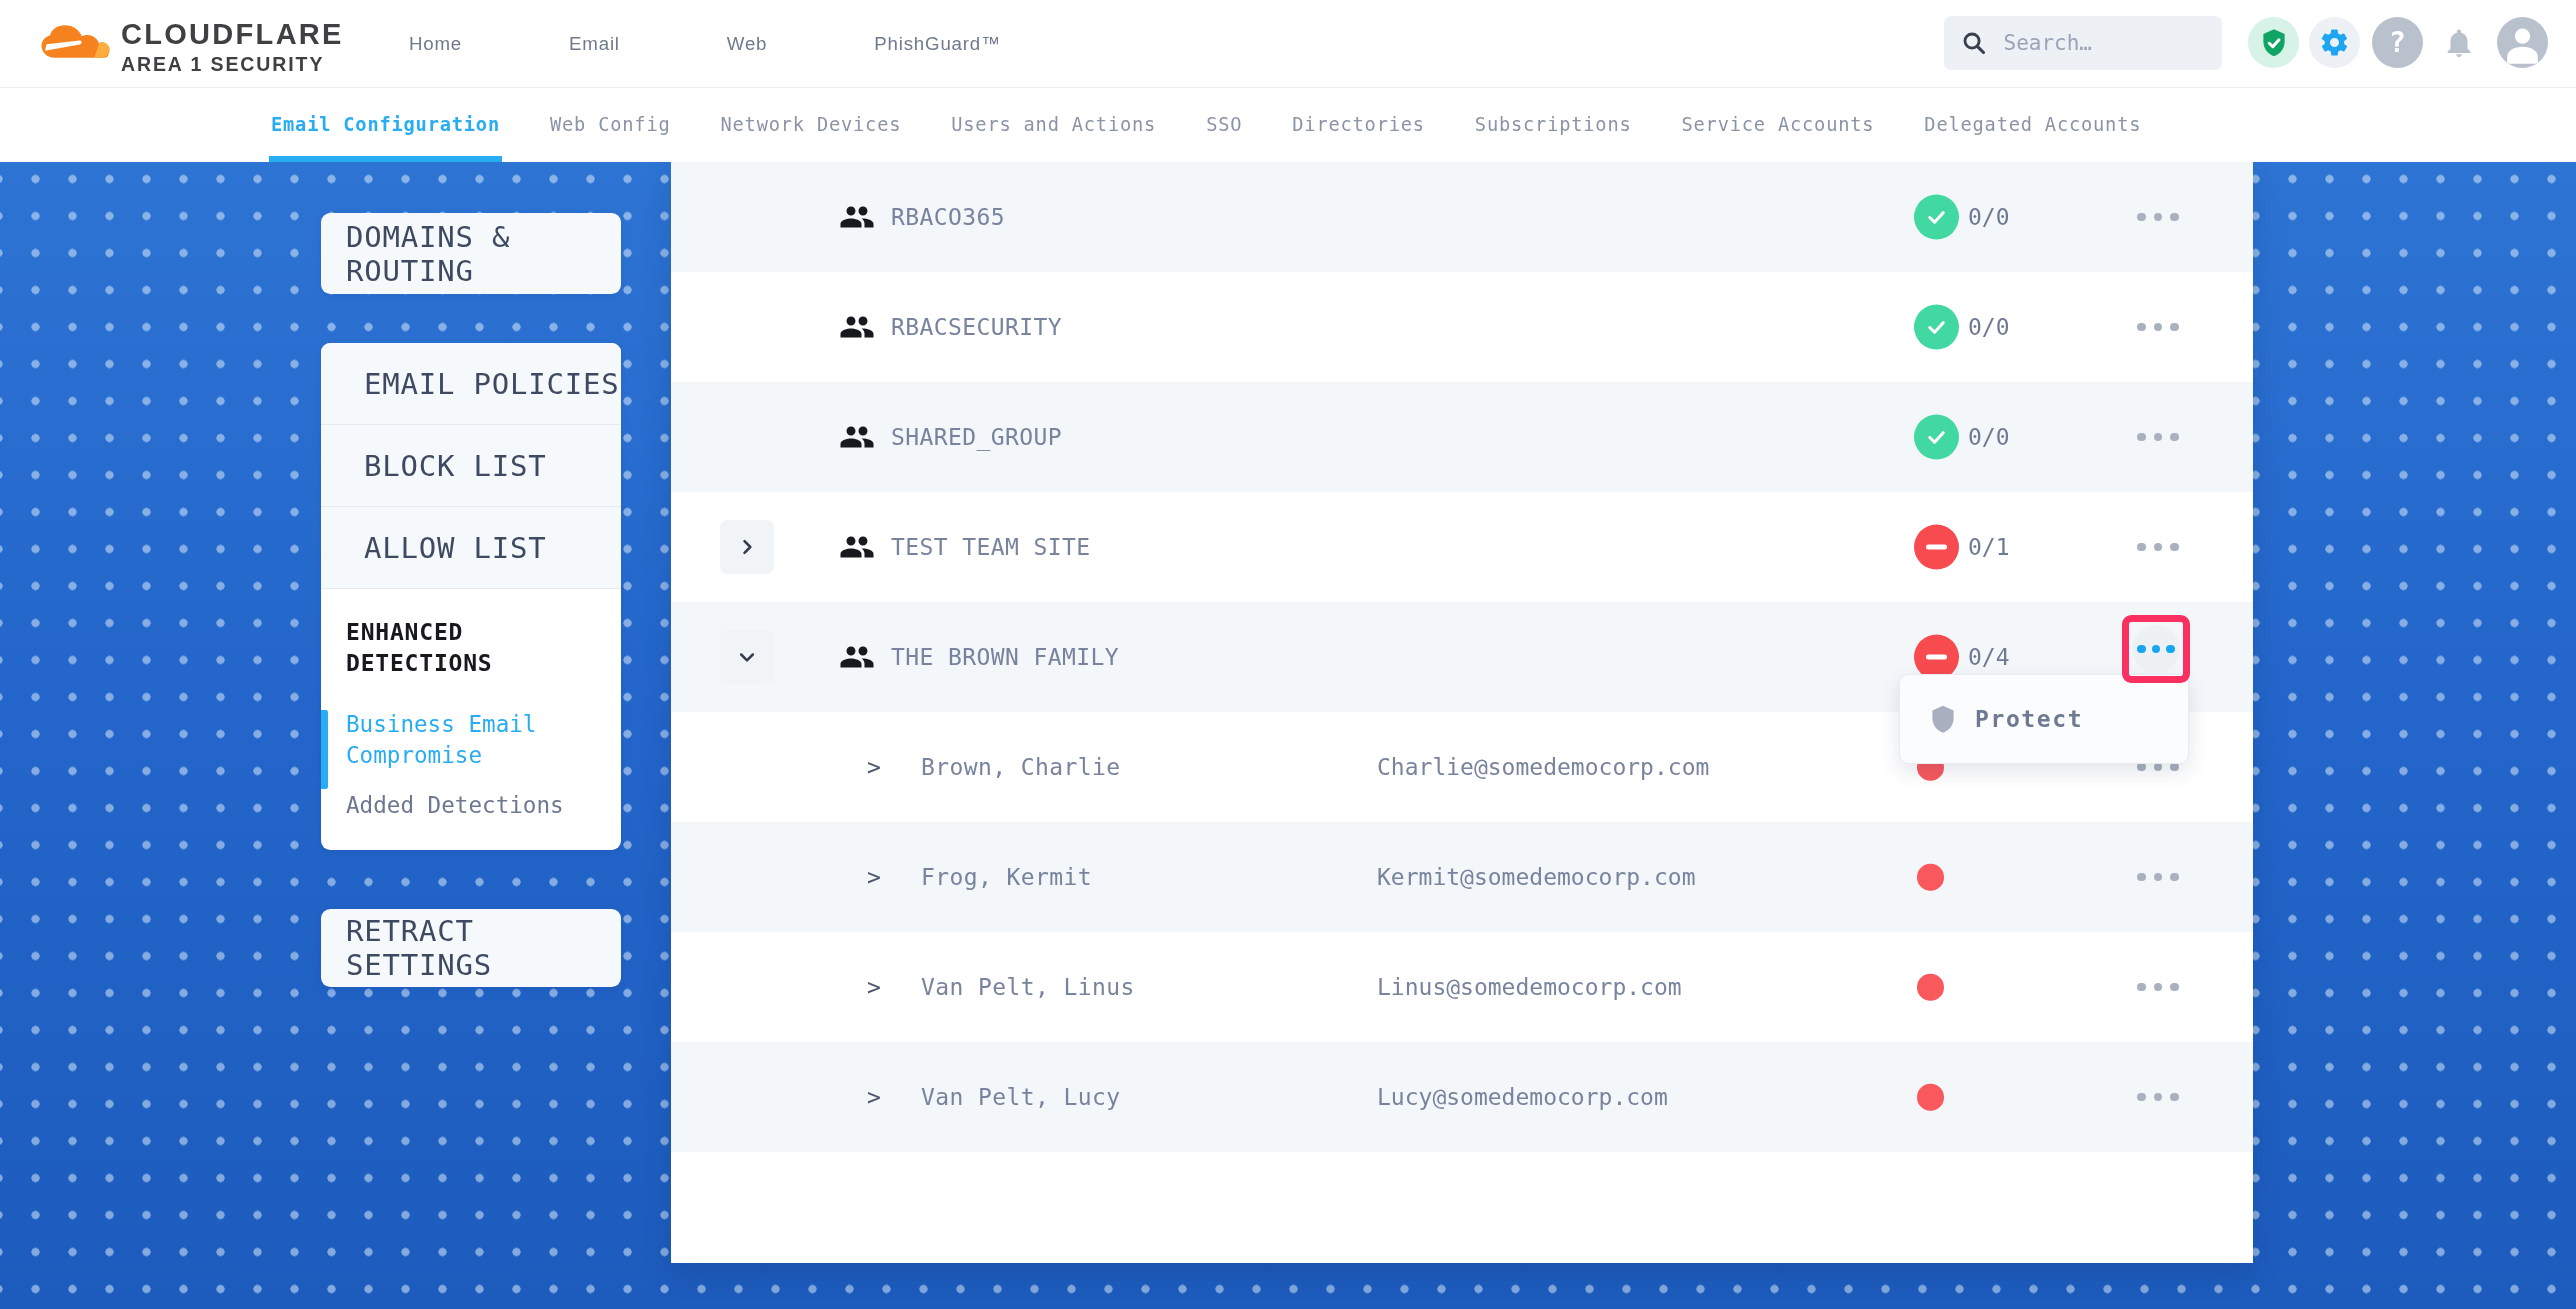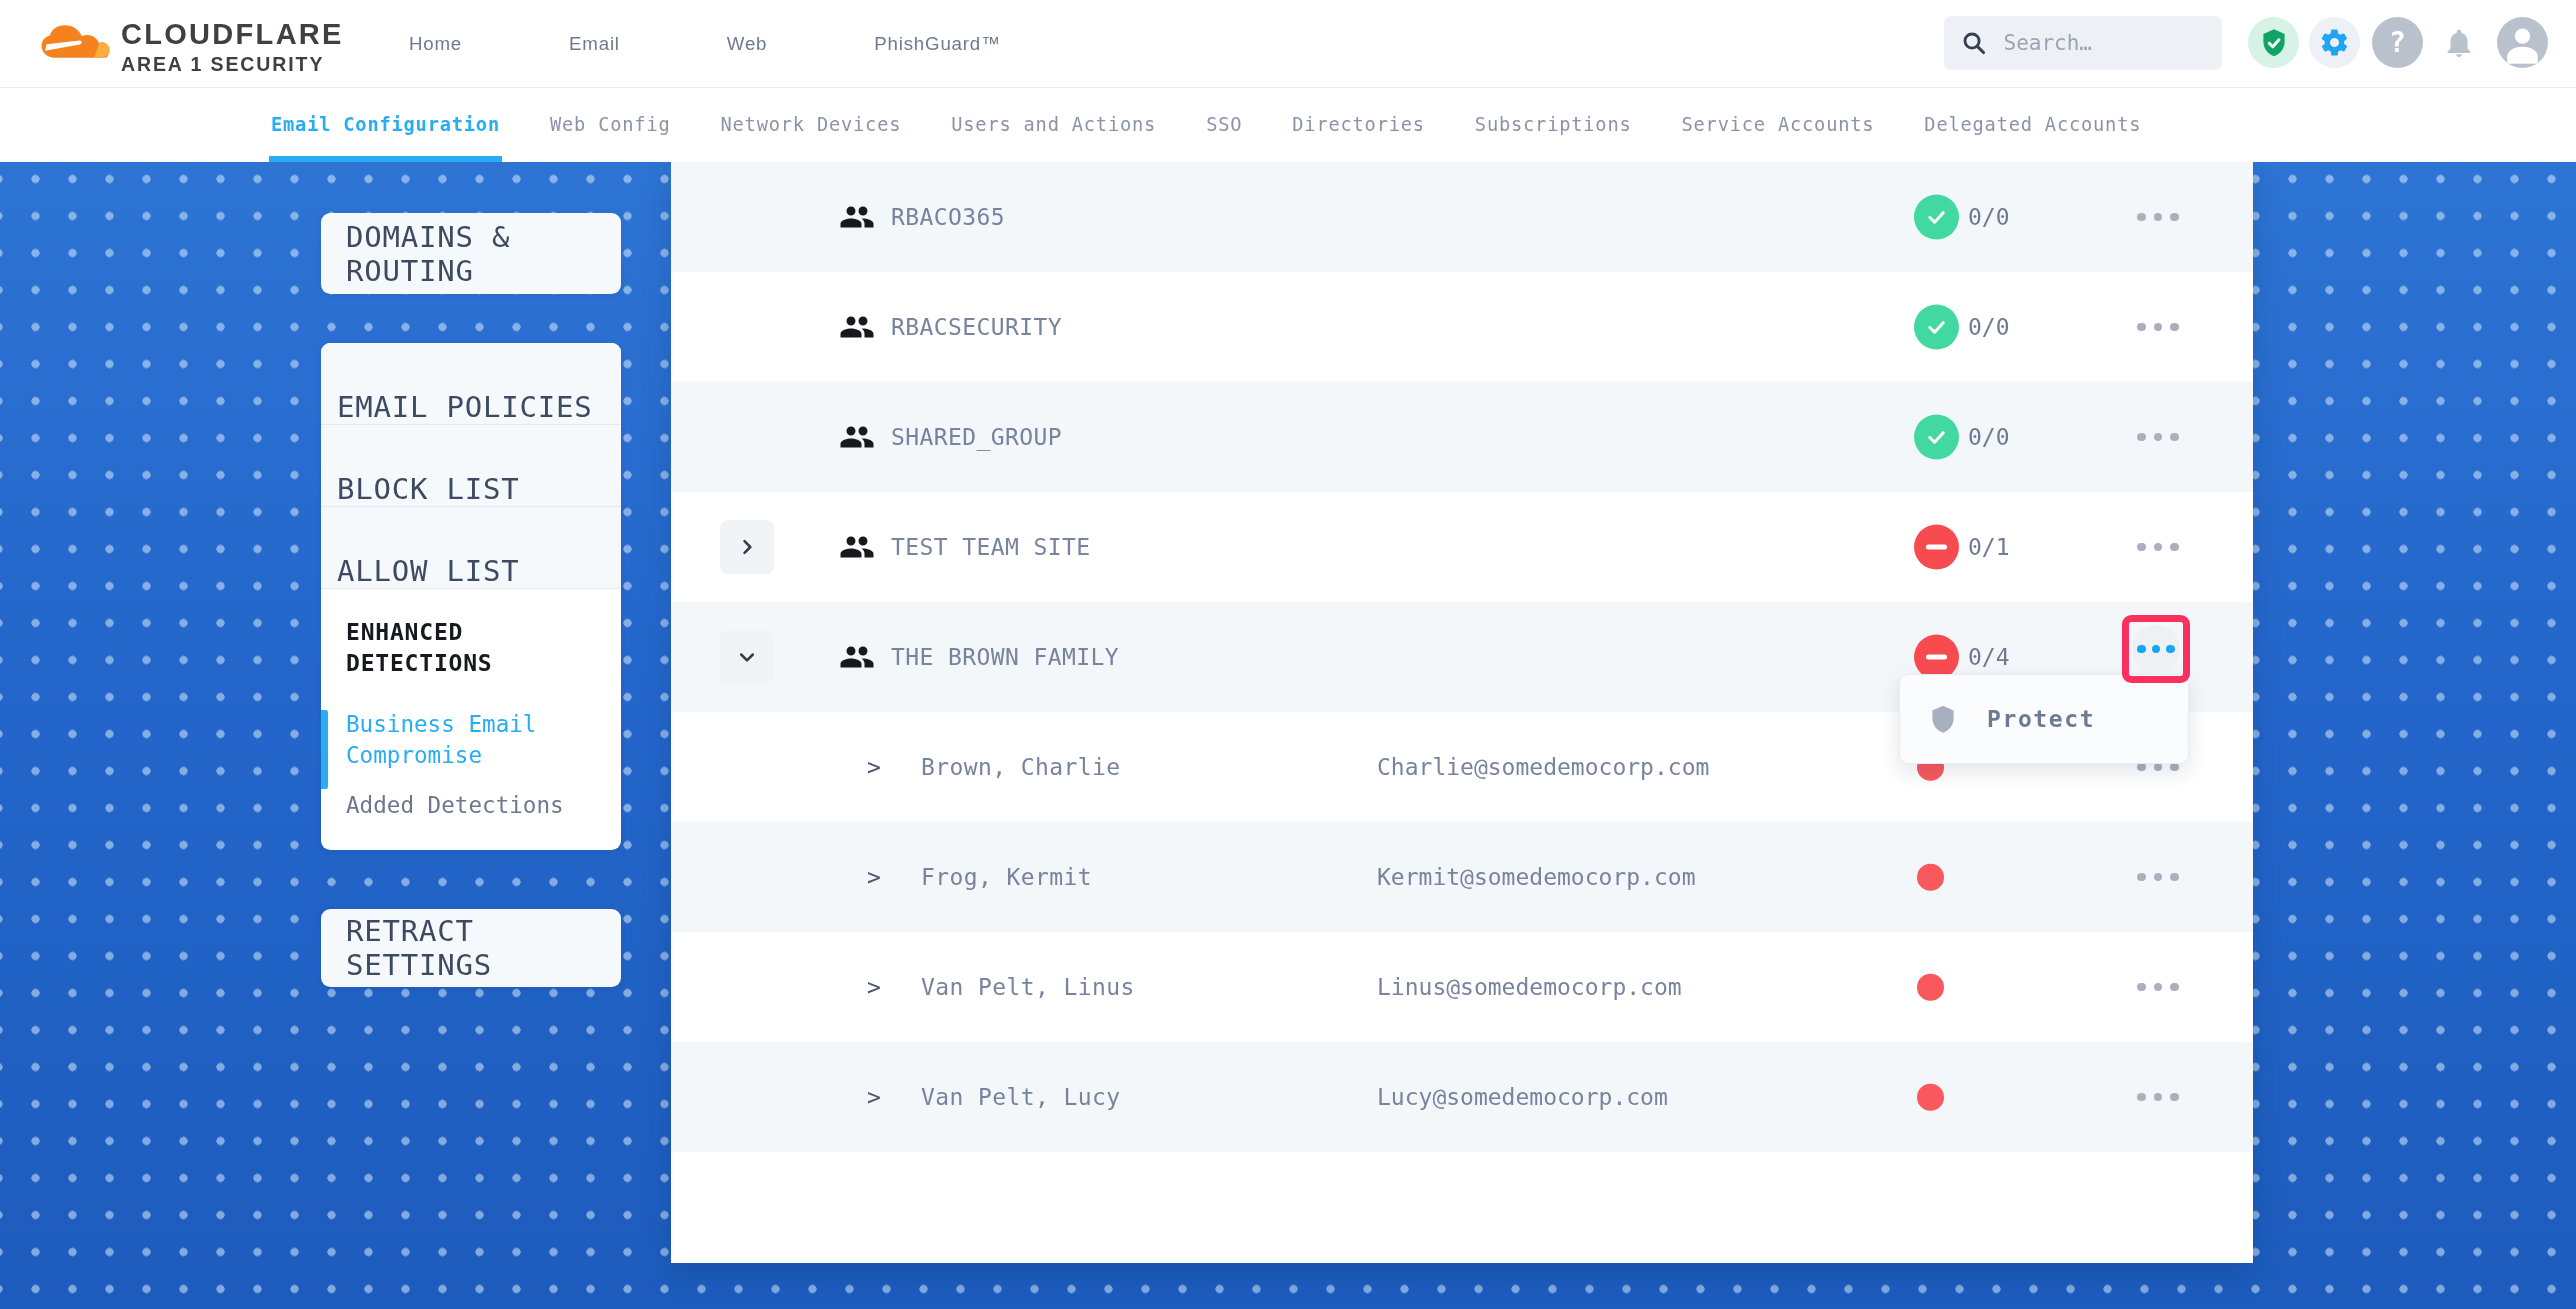--- a/index.html
+++ b/index.html
@@ -40,21 +40,21 @@
   .tabs{position:absolute;left:271px;top:0;height:75px;display:flex;gap:50px;}
   .tab{position:relative;display:flex;align-items:center;font-size:18.7px;color:#8a94a6;letter-spacing:0.8px;cursor:pointer;background:none;border:none;font-family:inherit;padding:0;}
   .tab.active{color:#29adf2;font-weight:bold;}
   .tab.active::after{content:"";position:absolute;left:-1.6px;right:-1.6px;bottom:0;height:6.2px;background:#29adf2;}
 
   
   .card{position:absolute;background:#f6f9fb;border-radius:9.3px;box-shadow:0 1.6px 6.2px rgba(20,40,80,.08);z-index:10;}
   .card-label{font-size:29px;color:#3e4a61;letter-spacing:0.8px;}
   .card1{left:321px;top:213px;width:300px;height:81px;display:flex;align-items:center;padding-left:25px;box-sizing:border-box;cursor:pointer;}
   .card2{left:321px;top:343px;width:300px;height:507px;background:#ffffff;overflow:visible;}
-  .card2 .pitem{height:82px;display:flex;align-items:flex-end;padding-left:16px;box-sizing:border-box;background:#f6f9fb;border-bottom:1.6px solid #e5eaf0;cursor:pointer;}
+  .card2 .pitem{height:82px;display:flex;align-items:center;padding-left:43px;box-sizing:border-box;background:#f6f9fb;border-bottom:1.6px solid #e5eaf0;cursor:pointer;}
   .card2 .pitem:first-child{border-radius:9.3px 9.3px 0 0;}
   .enhanced{background:#ffffff;border-radius:0 0 9.3px 9.3px;padding:28px 22px 0 25px;box-sizing:border-box;height:254px;}
   .enh-title{font-size:23px;font-weight:bold;color:#17191e;line-height:31px;letter-spacing:0.8px;width:233px;}
   .enh-item{font-size:22.6px;line-height:31px;margin-top:30px;cursor:pointer;width:241px;}
   .enh-item.active{color:#29adf2;}
   .enh-item.plain{color:#6d7890;margin-top:19px;}
   .active-bar{position:absolute;left:0;top:367px;width:7px;height:79px;background:#29adf2;border-radius:0 2.3px 2.3px 0;}
   .card3{left:321px;top:909px;width:300px;height:78px;display:flex;align-items:center;padding-left:25px;box-sizing:border-box;cursor:pointer;}
 
   
@@ -75,21 +75,21 @@
   .count{position:absolute;left:1297px;top:50%;transform:translateY(-50%);font-size:23px;color:#6e7992;}
   .menu{position:absolute;left:1437px;top:50%;transform:translateY(-50%);width:100px;height:50px;display:flex;align-items:center;justify-content:center;background:none;border:none;cursor:pointer;padding:0;}
   .menu i{width:8.6px;height:8.6px;border-radius:50%;background:#a9b1bf;margin:0 3.9px;display:inline-block;}
   
   .hlbox{position:absolute;left:1451px;top:13.2px;width:68px;height:68px;border:7px solid #f93060;border-radius:9.3px;box-sizing:border-box;z-index:35;display:flex;align-items:center;justify-content:center;}
   .hl-circle{width:48px;height:48px;border-radius:50%;background:#eef1f4;display:flex;align-items:center;justify-content:center;border:none;cursor:pointer;padding:0;}
   .hl-circle i{width:8.6px;height:8.6px;border-radius:50%;background:#17a7f2;margin:0 3.1px;display:inline-block;}
   
   .dropdown{position:absolute;left:1228px;top:512px;width:290px;height:90px;background:#fbfcfe;border:0.8px solid #e8ecf2;border-radius:9.3px;box-shadow:0 7.8px 20px rgba(20,40,80,.12);z-index:20;display:flex;align-items:center;cursor:pointer;box-sizing:border-box;}
   .dropdown .dd-shield{margin-left:28px;width:30px;height:33px;}
-  .dropdown .dd-label{margin-left:29px;font-size:23px;font-weight:bold;color:#6e7a92;letter-spacing:1.6px;}
+  .dropdown .dd-label{margin-left:17px;font-size:23px;font-weight:bold;color:#6e7a92;letter-spacing:1.6px;}
 </style>
 </head>
 <body>
 
 <div class="bg-dots"></div>
 
 <header class="app-header">
   <span class="logo">
     <svg viewBox="0 0 120 62" width="78" height="62">
       <path fill="#F6821F" d="M27 52c-11 0-20-8-20-18 0-8 5-14 13-16C22 8 32 2 43 2c12 0 22 7 26 17 2-1 5-2 8-2 10 0 18 7 19 16 8 1 14 7 14 13 0 4-3 6-6 6z"></path>

